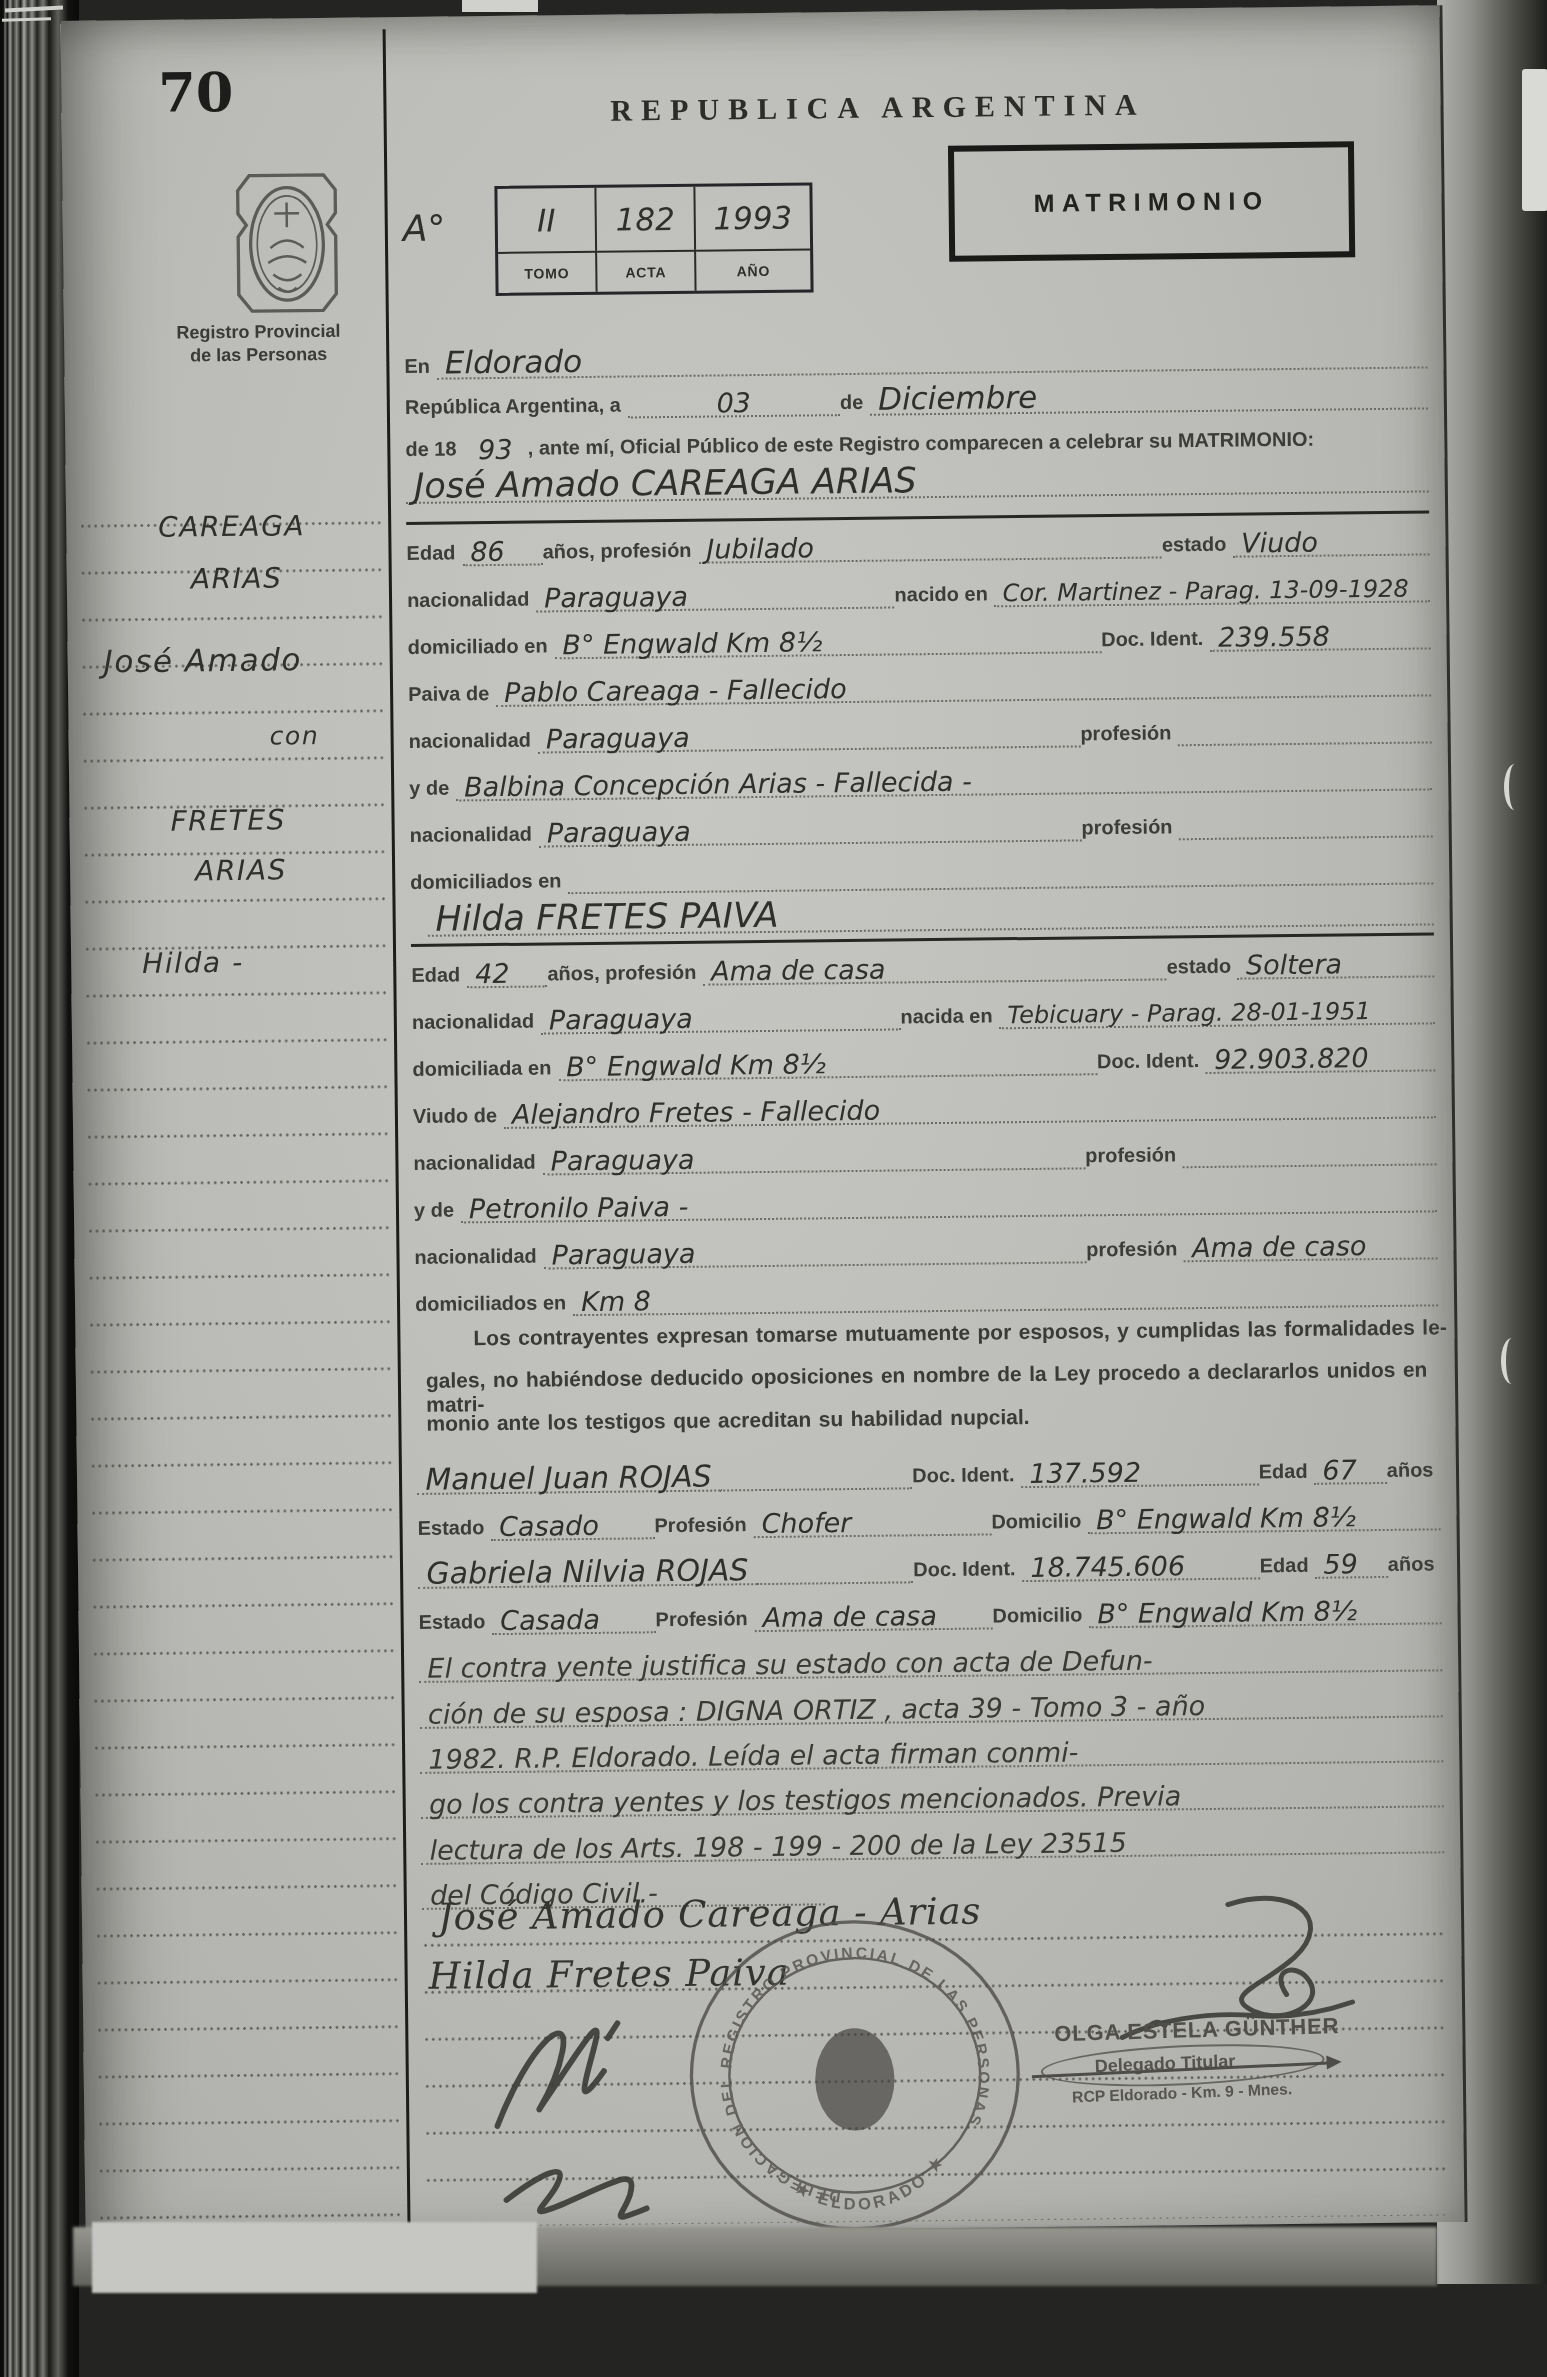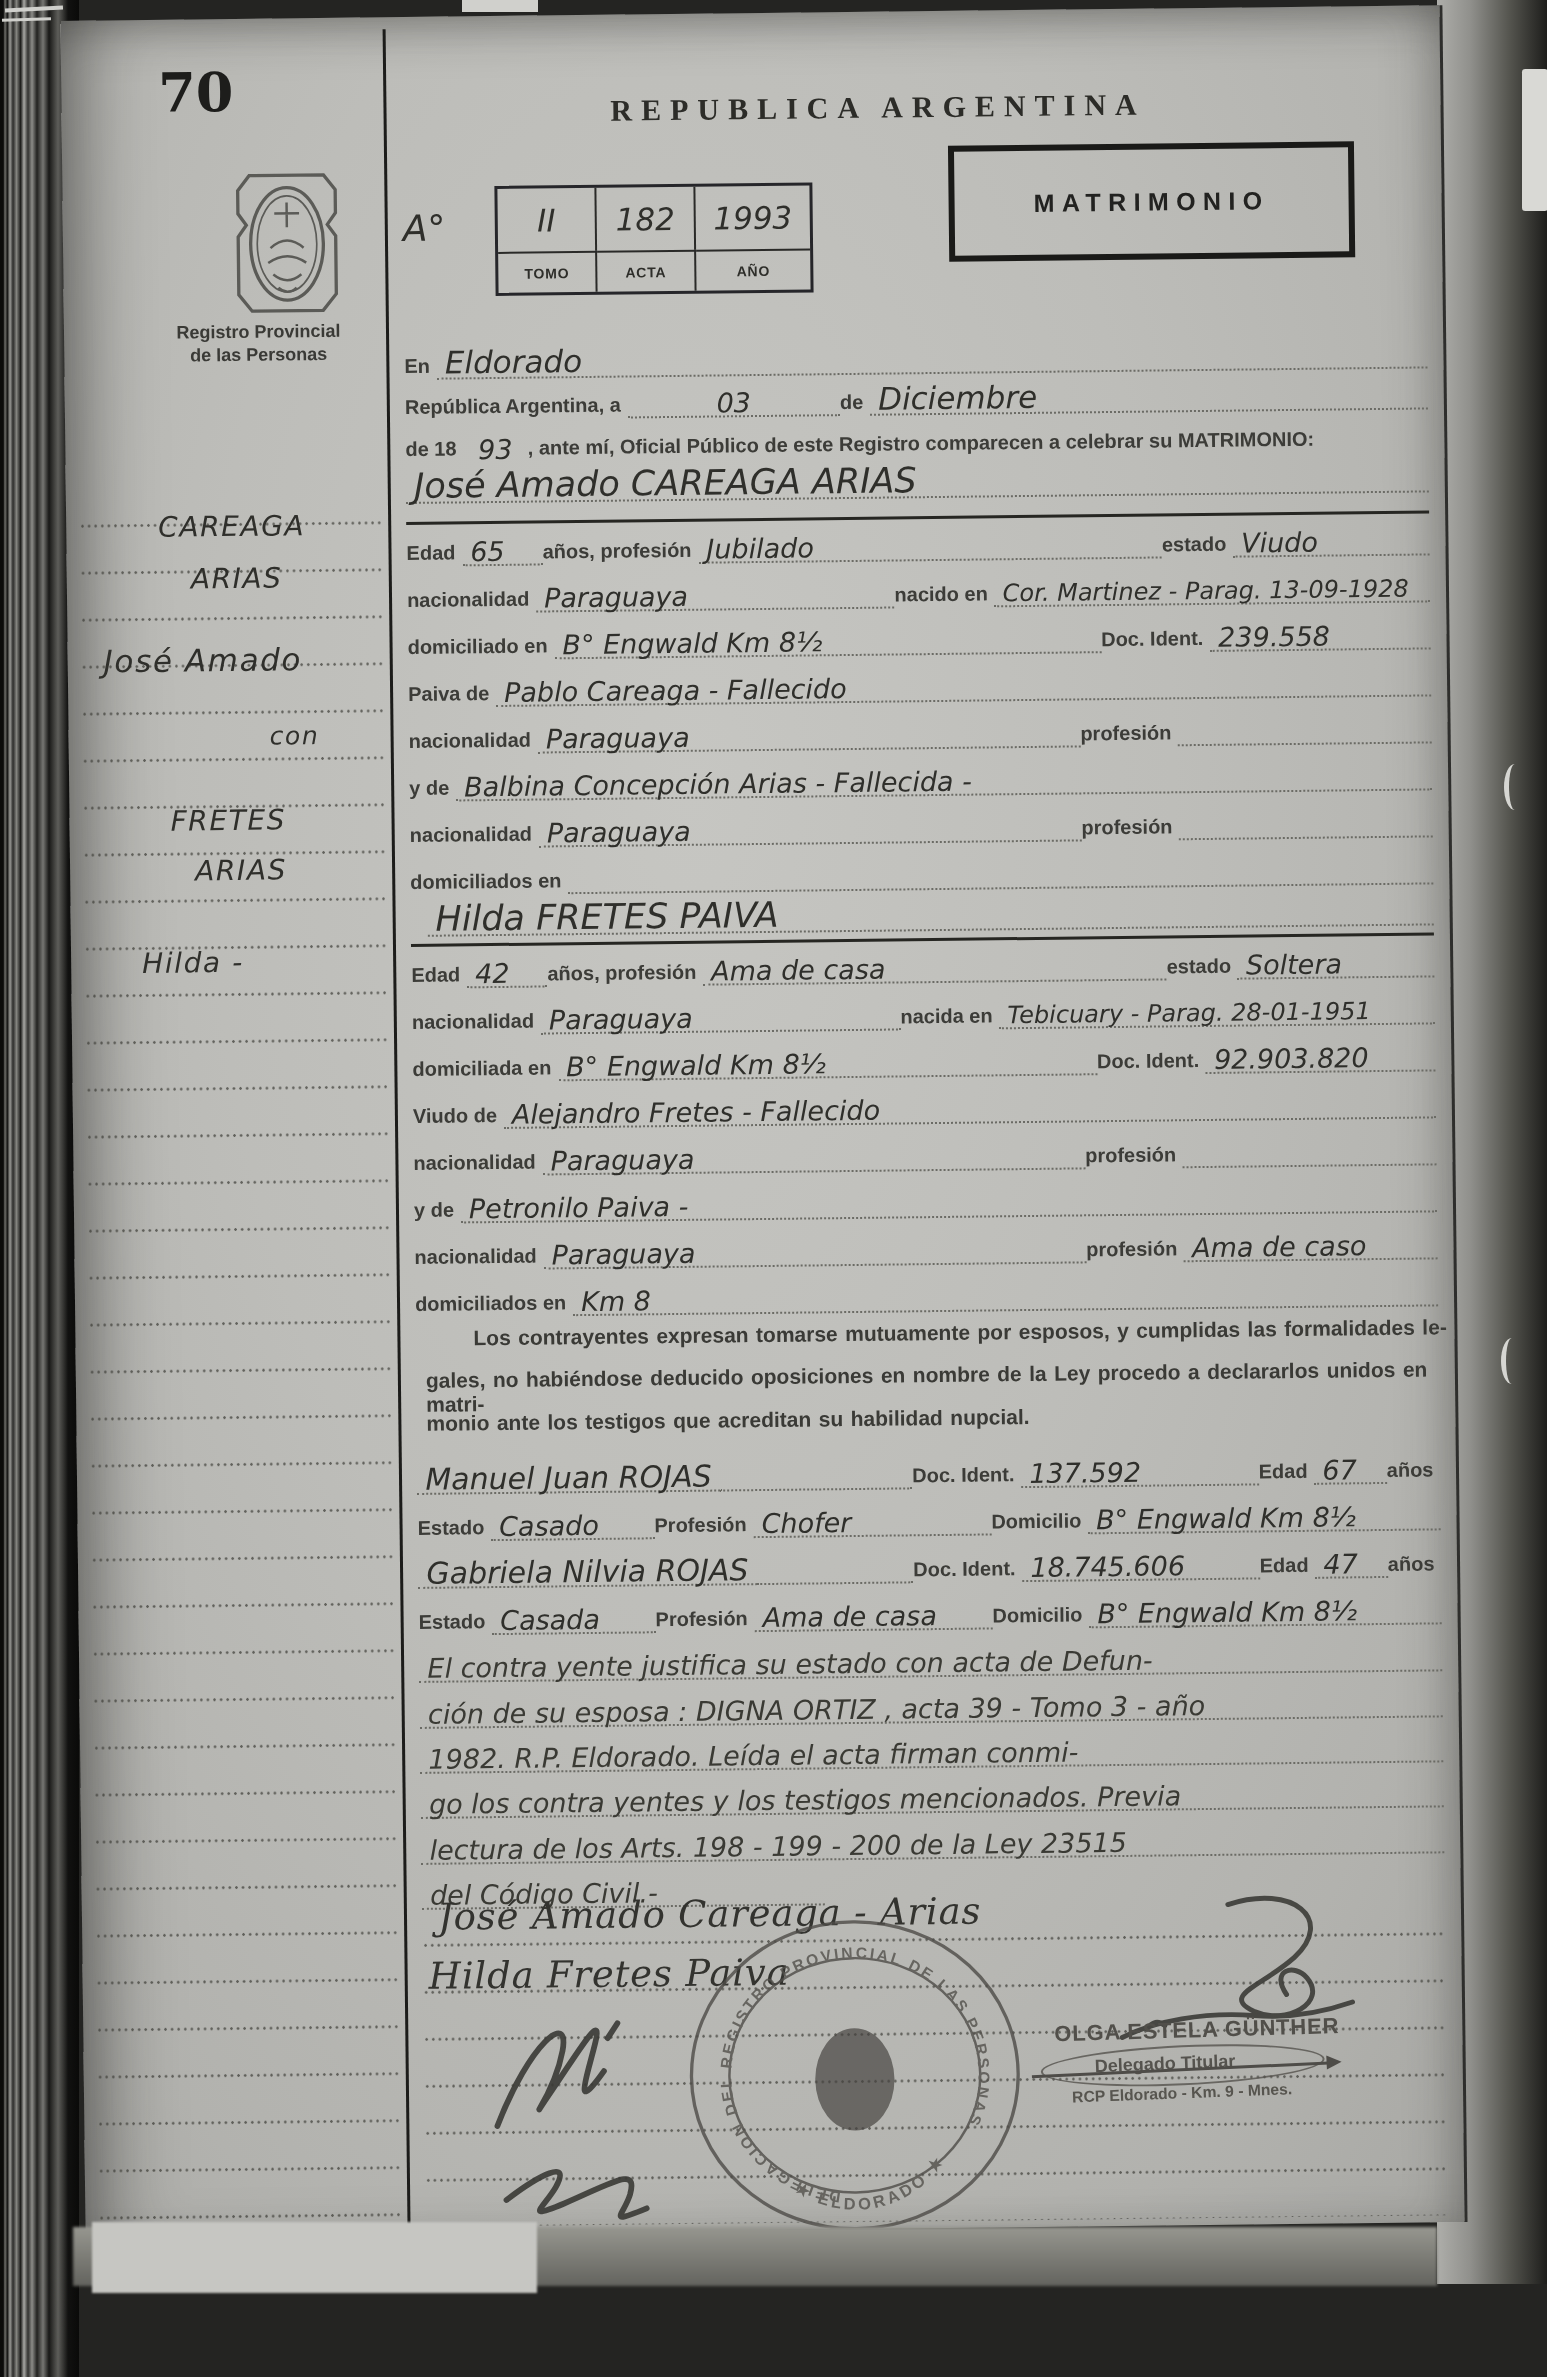--- a/index.html
+++ b/index.html
@@ -163,21 +163,21 @@
     <div class="row" style="top:439px;height:48px;">
       <span class="seg grow">
           <span class="hw hv bigname">José Amado CAREAGA ARIAS</span>
         </span>
     </div>
     <div class="solidline" style="top:505px;"></div>
 
     <div class="row" style="top:510px;">
       <span class="lbl">Edad</span>
       <span class="seg" style="width:74px;">
-          <span class="hw hv">65</span>
+          <span class="hw hv">86</span>
         </span>
       <span class="lbl">años, profesión</span>
       <span class="seg grow">
           <span class="hw hv">Jubilado</span>
         </span>
       <span class="lbl">estado</span>
       <span class="seg" style="width:190px;">
           <span class="hw hv">Viudo</span>
         </span>
     </div>
@@ -349,21 +349,21 @@
       <span class="seg">
           <span class="hw hv" style="font-size:30px;">Gabriela Nilvia ROJAS</span>
         </span>
       <span class="seg grow"></span>
       <span class="lbl">Doc. Ident.</span>
       <span class="seg" style="width:231px;">
           <span class="hw hv">18.745.606</span>
         </span>
       <span class="lbl">Edad</span>
       <span class="seg" style="width:66px;">
-          <span class="hw hv">47</span>
+          <span class="hw hv">59</span>
         </span>
       <span class="lbl">años</span>
     </div>
     <div class="row" style="top:1579px;">
       <span class="lbl">Estado</span>
       <span class="seg" style="width:157px;">
           <span class="hw hv">Casada</span>
         </span>
       <span class="lbl">Profesión</span>
       <span class="seg grow">

